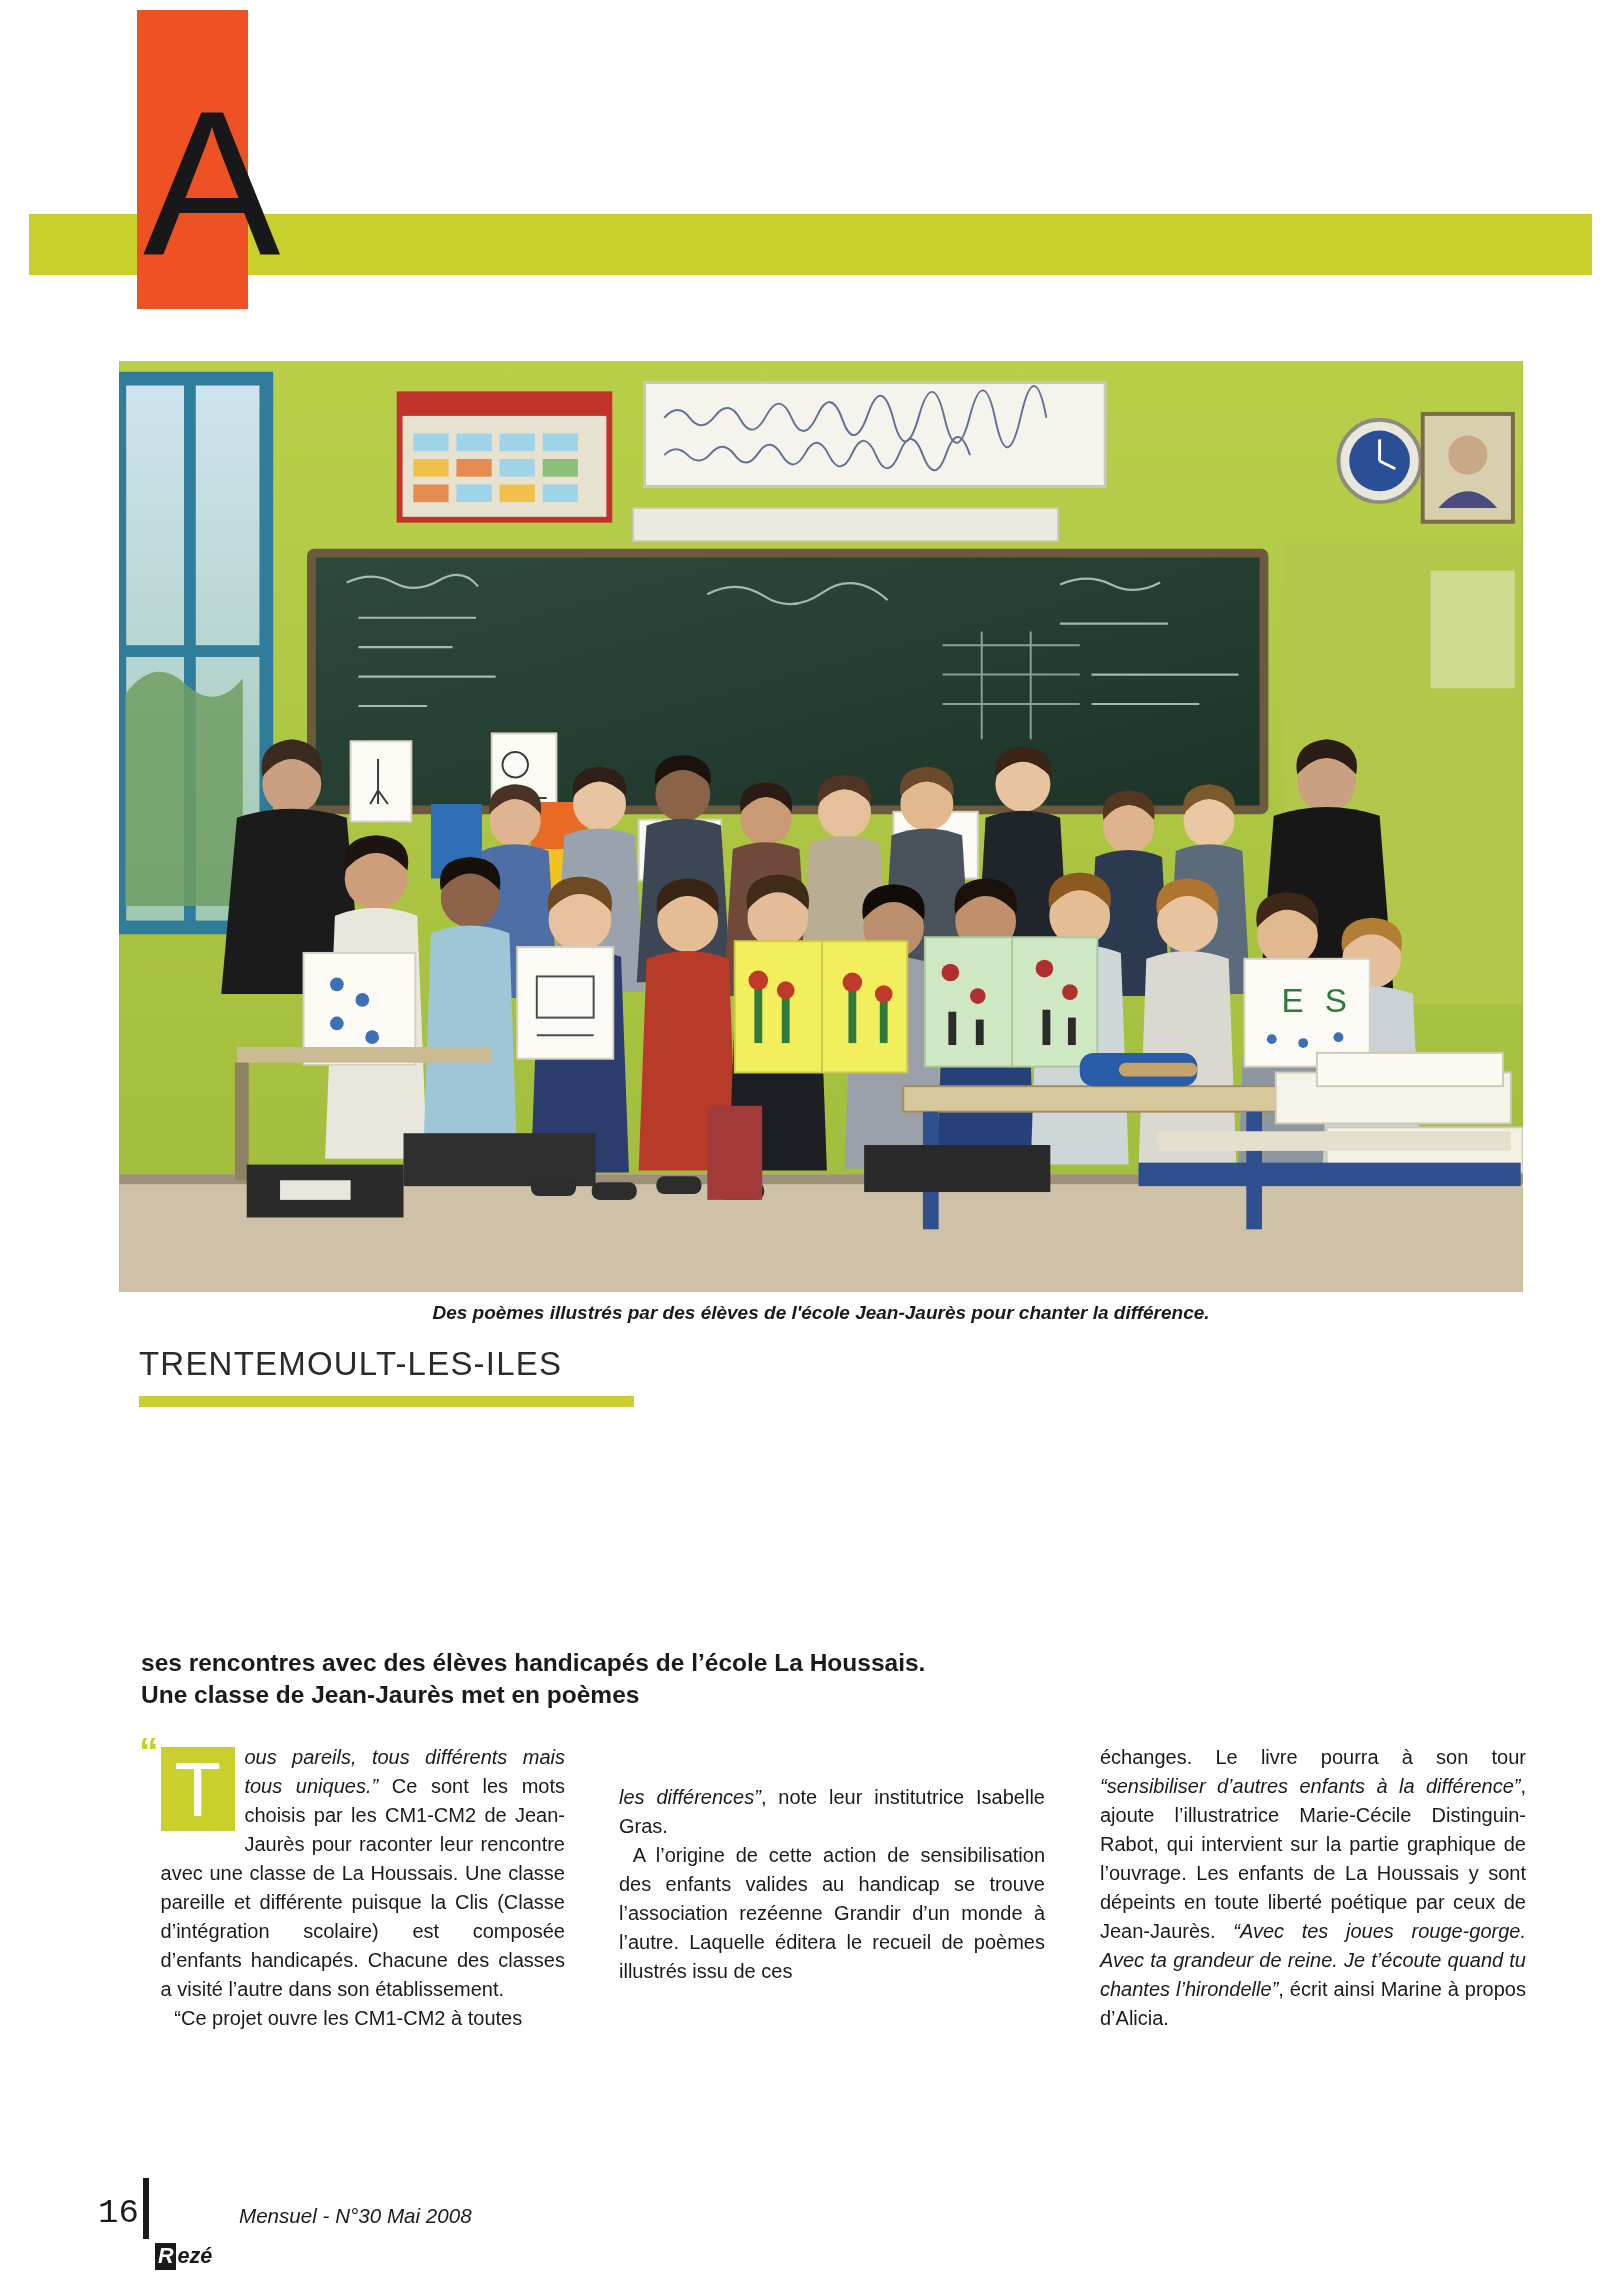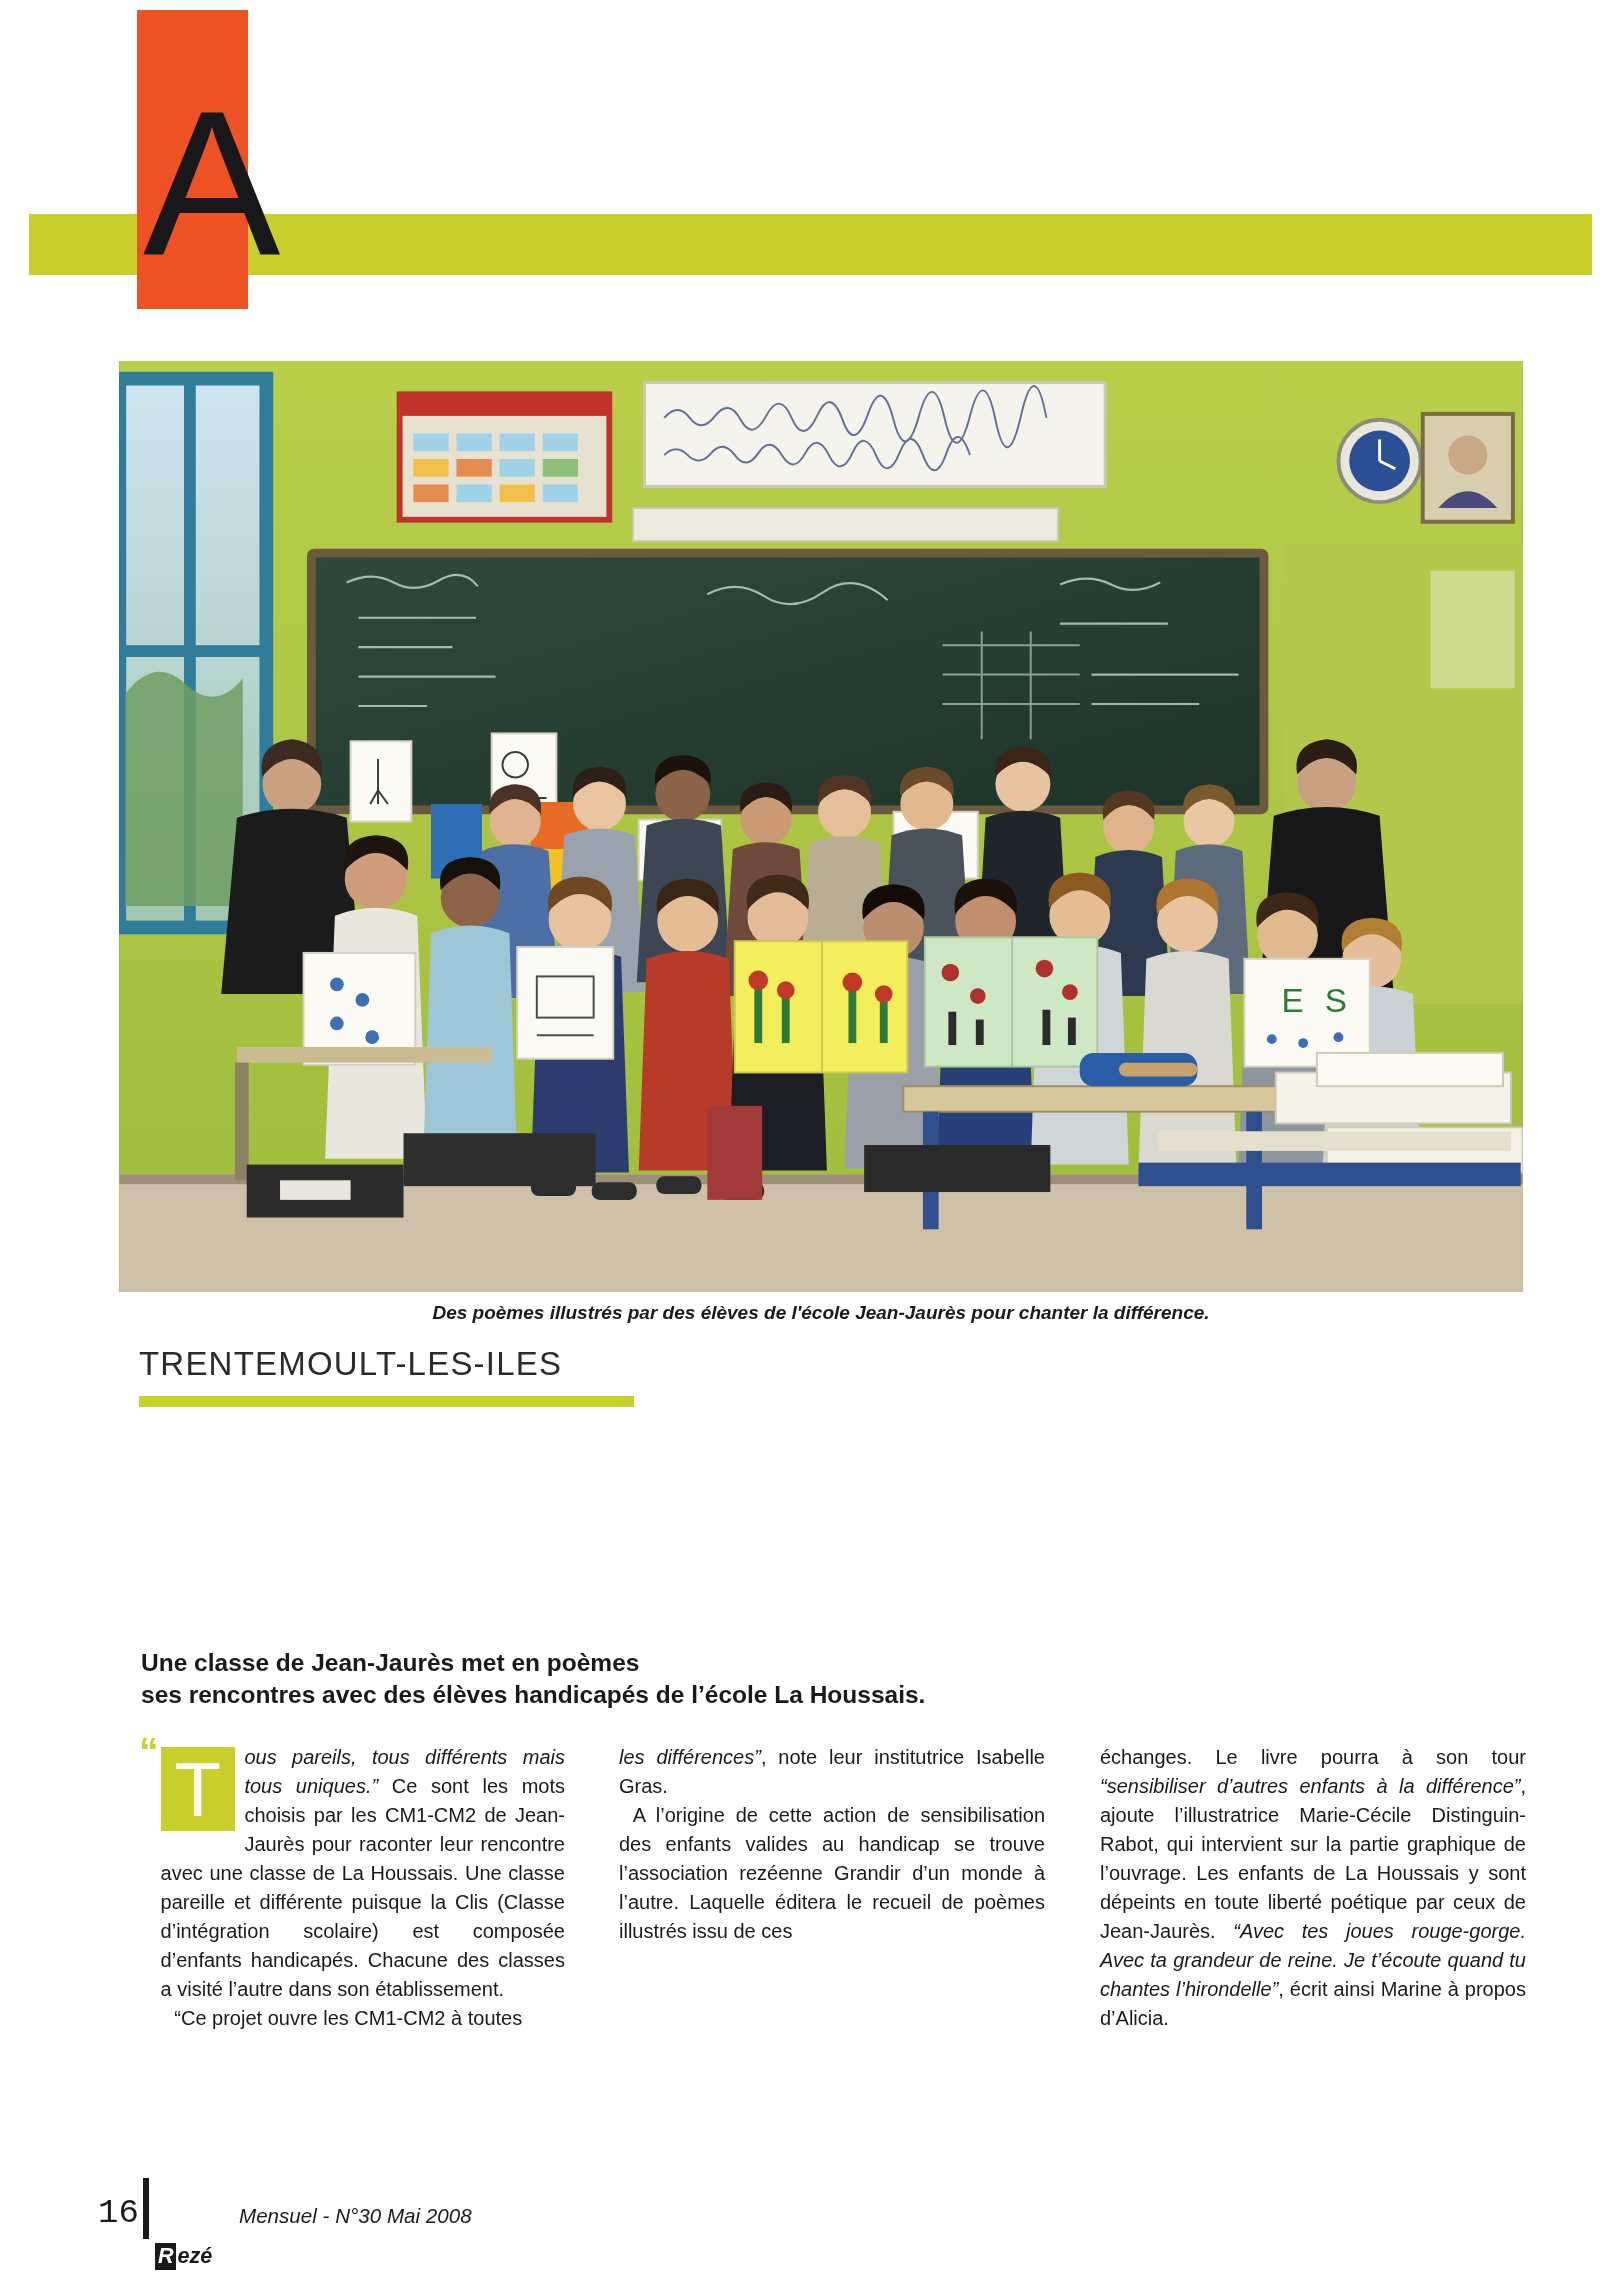--- a/index.html
+++ b/index.html
@@ -141,21 +141,21 @@
   .col {
     position: absolute;
     top: 0;
     width: 426px;
     font-size: 20px;
     line-height: 29px;
     text-align: justify;
     color: #1a1a1a;
   }
   .col-1 { left: 0; }
-  .col-2 { left: 480px; }
+  .col-2 { left: 480px; margin-top: 40px; }
   .col-3 { left: 961px; }
   .col p { margin: 0 0 0 0; }
   .col p + p { text-indent: 13.7px; }
 
   .dropcap-quote {
     position: absolute;
     left: 0px;
     top: -5.9px;
     font-size: 39px;
     font-weight: bold;
@@ -543,22 +543,22 @@
 
 <div class="caption">Des poèmes illustrés par des élèves de l'école Jean-Jaurès pour chanter la différence.</div>
 
 <div class="kicker">TRENTEMOULT-LES-ILES</div>
 <div class="kicker-rule"></div>
 
 <div class="headline">
 </div>
 
 <div class="standfirst">
+  <div>ses rencontres avec des élèves handicapés de l’école La Houssais.</div>
   <div>Une classe de Jean-Jaurès met en poèmes</div>
-  <div>ses rencontres avec des élèves handicapés de l’école La Houssais.</div>
 </div>
 
 <div class="cols">
 
   <div class="col col-1">
     <span class="dropcap-quote">“</span>
     <div class="col-1-inner">
       <span class="dropcap">T</span>
       <p><em>ous pareils, tous différents mais tous uniques.”</em><span> Ce sont les mots choisis par les CM1-CM2 de Jean-Jaurès pour raconter leur rencontre avec une classe de La Houssais. Une classe pareille et différente puisque la Clis (Classe d’intégration scolaire) est composée d’enfants handicapés. Chacune des classes a visité l’autre dans son établissement.</span></p>
       <p>“Ce projet ouvre les CM1-CM2 à toutes</p>

